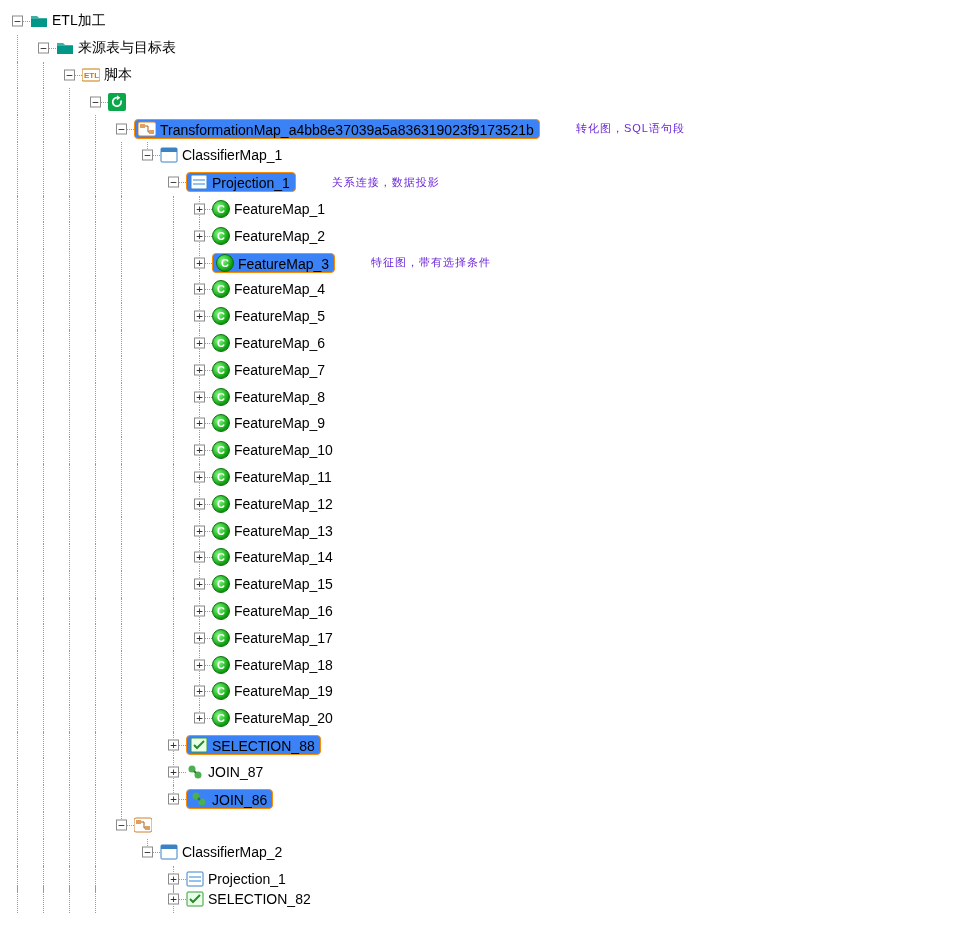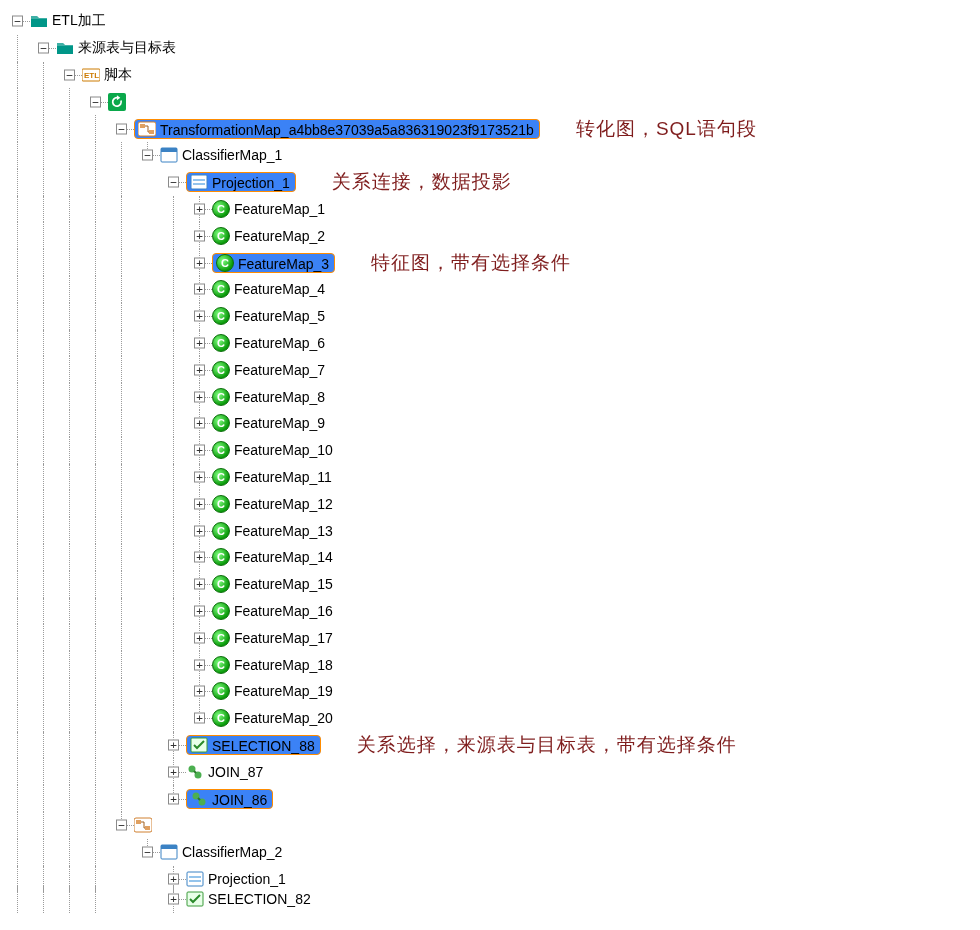--- a/index.html
+++ b/index.html
@@ -81,22 +81,22 @@
   }
   .hl {
     border: 1.5px solid #ff8c00;
     border-radius: 4px;
     background: #3b82f6;
     padding: 0 3px;
     display: inline-flex;
     align-items: flex-end;
   }
   .ann {
-    color: #7f1d1d;
-    font-size: 19px;
+    color: #6d28d9;
+    font-size: 11px;
     margin-left: 36px;
     letter-spacing: 1px;
   }
   .i-green-c {
     width: 18px; height: 18px; border-radius: 9px;
     background: radial-gradient(circle at 35% 35%, #7eff7e, #0a9a0a 70%);
     border: 1px solid #0a6e0a;
     box-sizing: border-box;
     color: #fff;
     font-weight: bold;
@@ -546,21 +546,20 @@
         <div class="tog">+</div>
       </div>
       <span class="hl">
         <span class="icon" style="color:#000">
           <svg width="18" height="18">
             <use href="#ic-sel"></use>
           </svg>
         </span>
         <span class="label">SELECTION_88</span>
       </span>
-      <span class="ann">关系选择，来源表与目标表，带有选择条件</span>
     </div>
     <div class="row">
       <div class="cell vline"></div>
       <div class="cell vline"></div>
       <div class="cell vline"></div>
       <div class="cell vline"></div>
       <div class="cell vline"></div>
       <div class="cell "></div>
       <div class="cell vline hline">
         <div class="tog">+</div>

